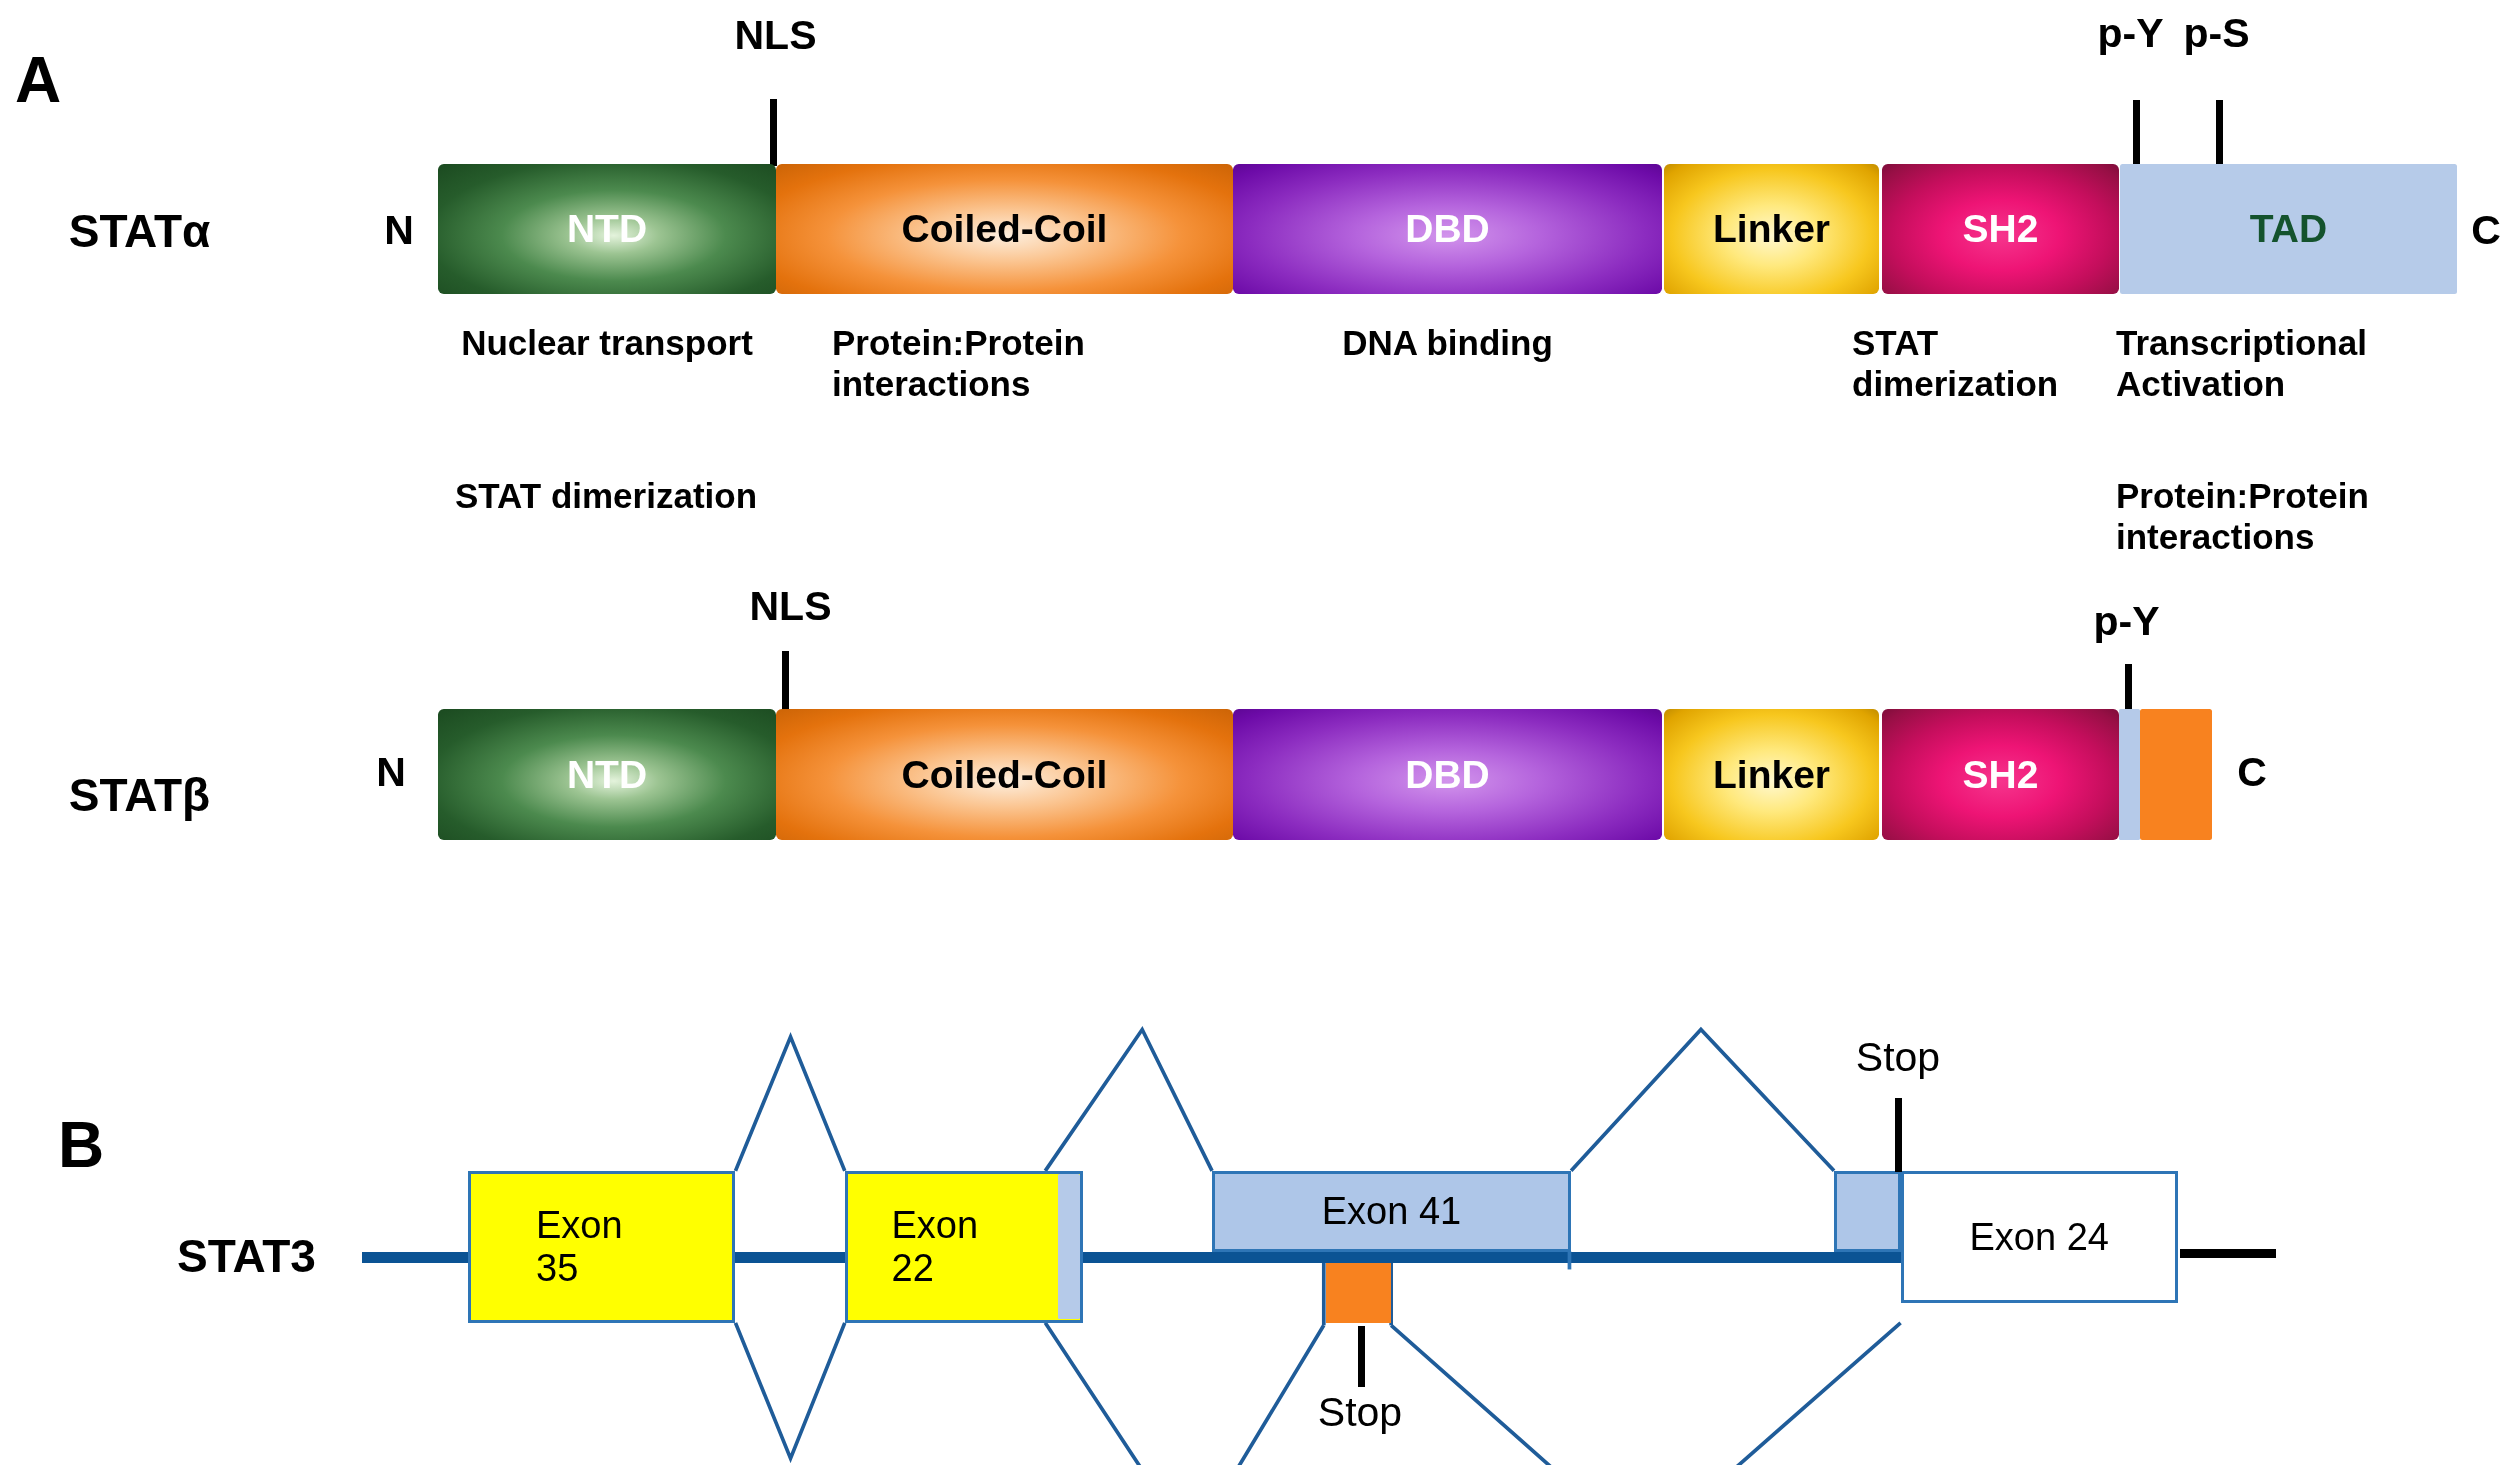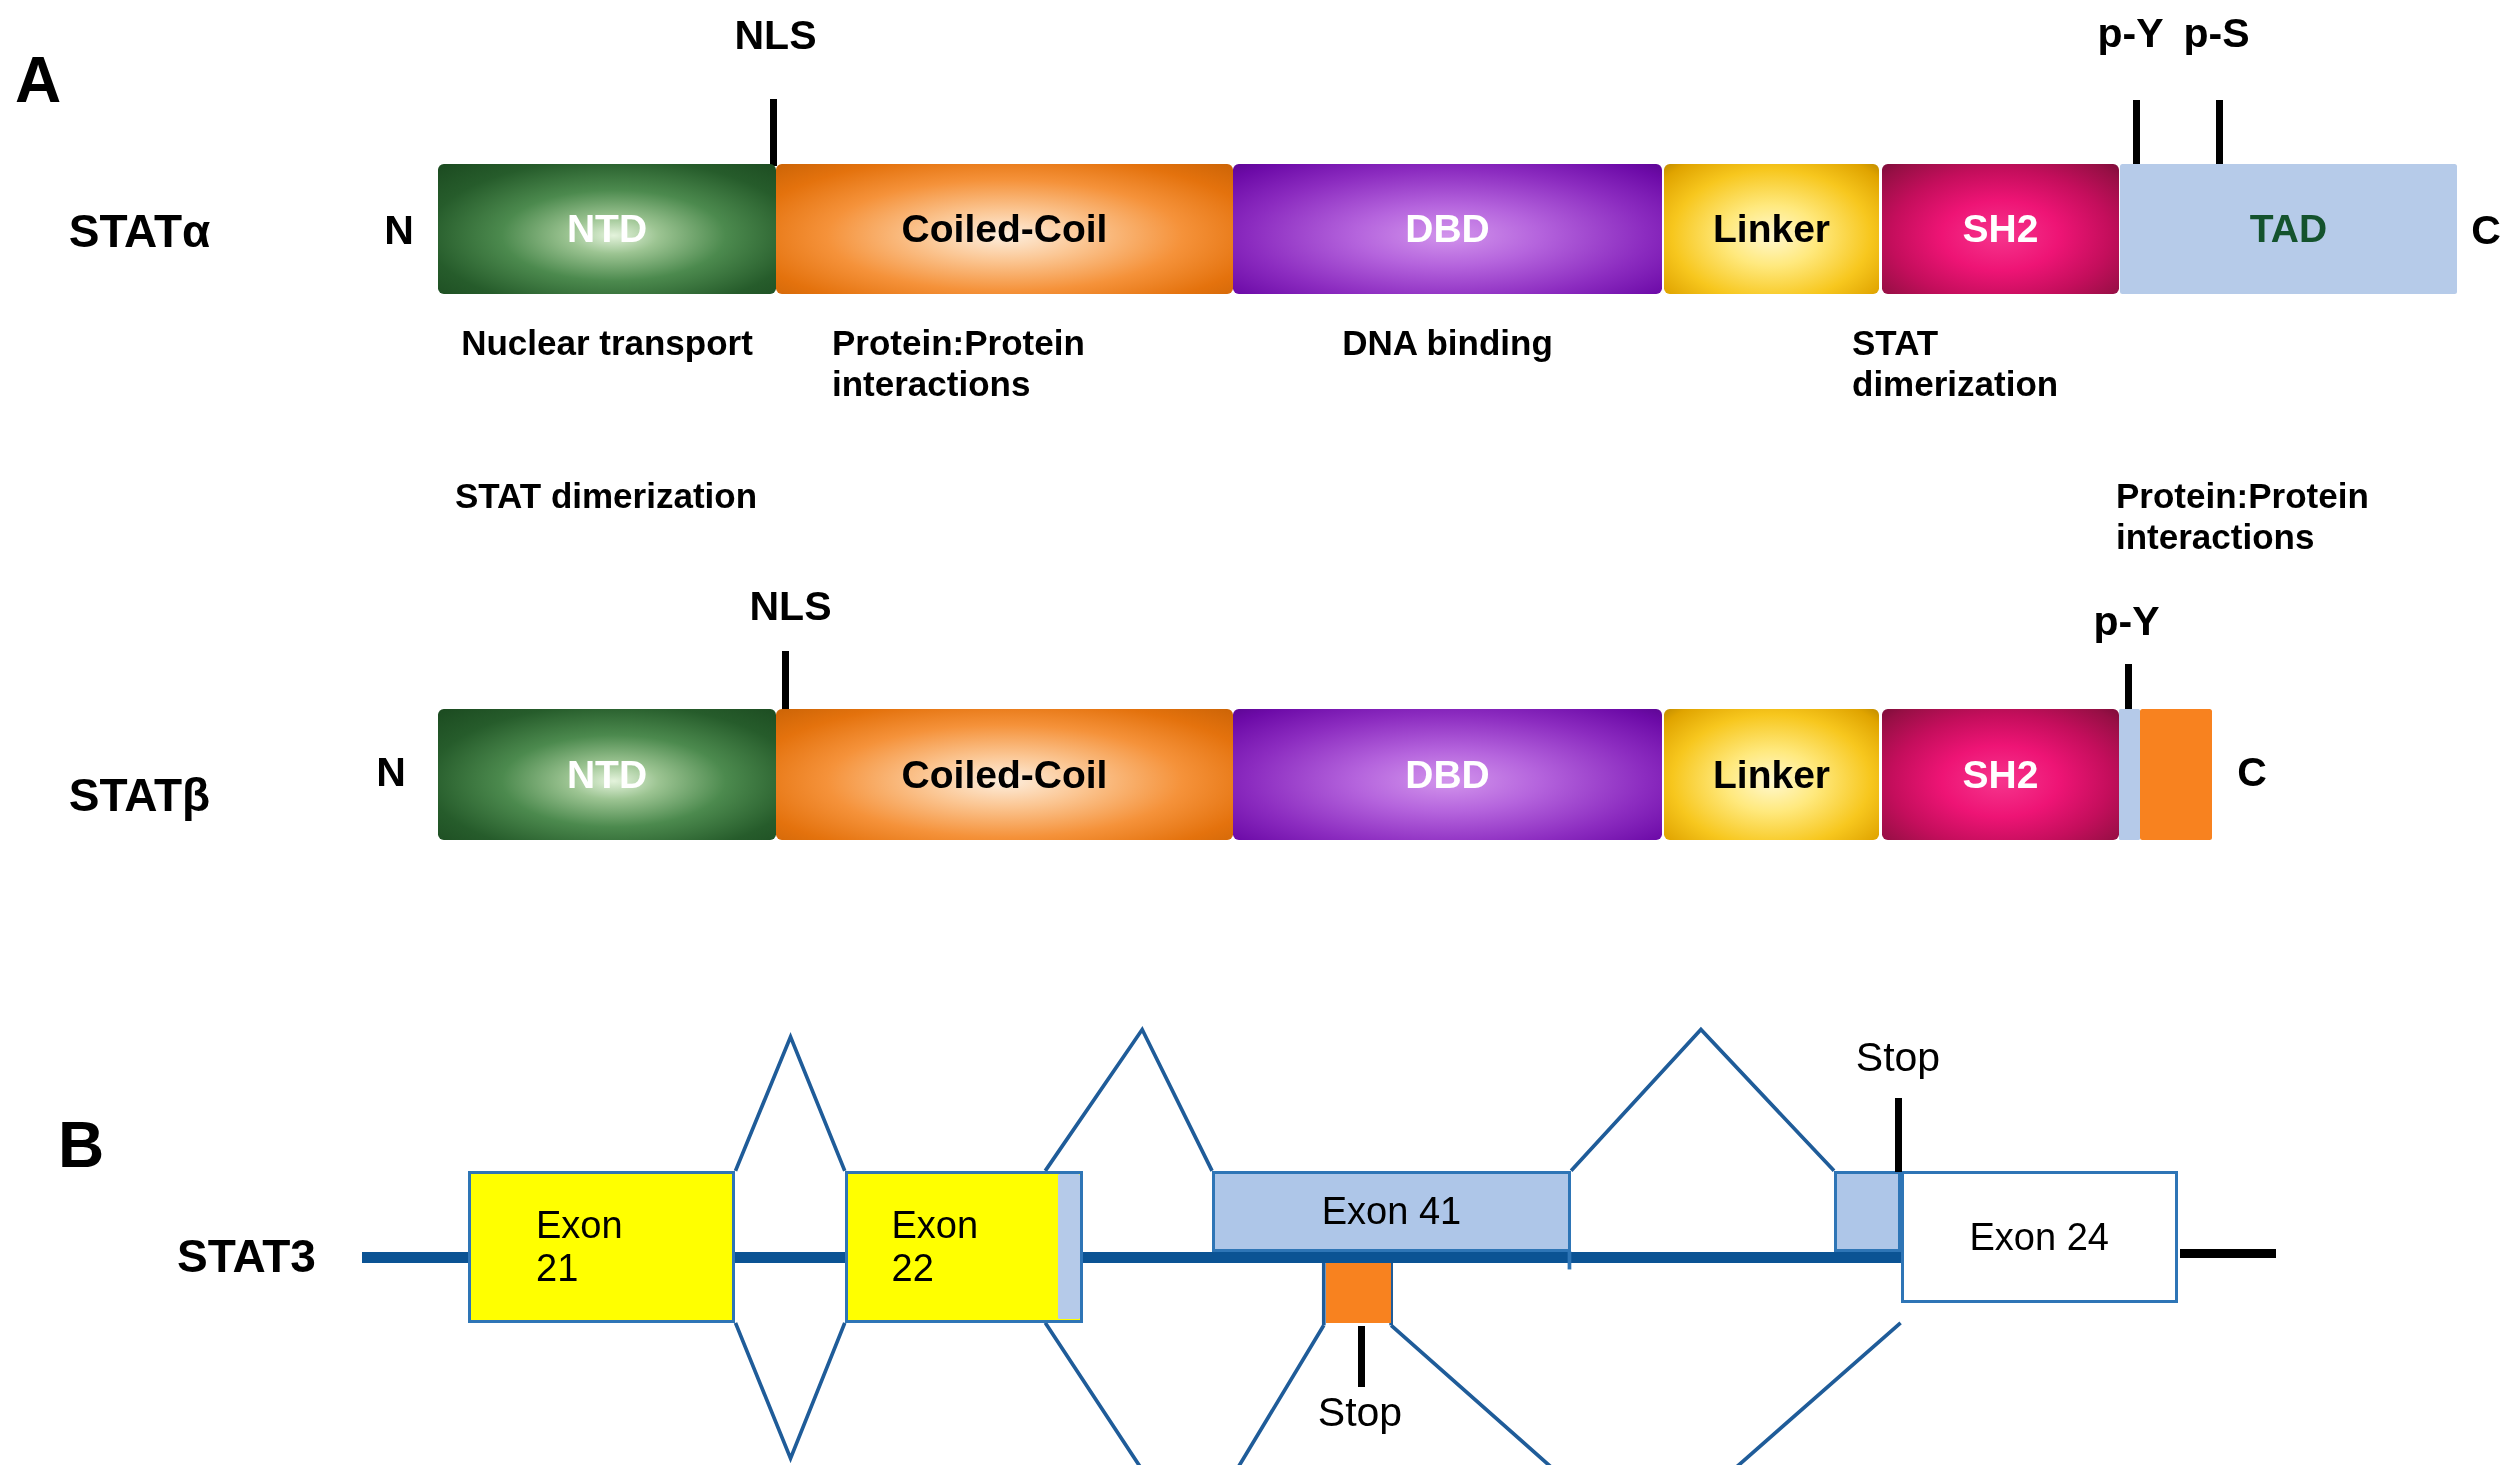--- a/index.html
+++ b/index.html
@@ -53,20 +53,21 @@
   <div class="abs ctr dom g-dbd" style="left:1233px;width:429px;">DBD</div>
   <div class="abs ctr dom g-linker" style="left:1664px;width:215px;">Linker</div>
   <div class="abs ctr dom g-sh2" style="left:1882px;width:237px;">SH2</div>
   <div class="abs ctr dom g-tad" style="left:2120px;width:337px;">TAD</div>
   <div class="abs terminus ctr" style="left:2457px;top:207px;width:58px;">C</div>
 
   <div class="abs fn-label ctr" style="left:459px;top:322px;width:296px;">Nuclear transport</div>
   <div class="abs fn-label ctr" style="left:832px;top:322px;width:345px;">Protein:Protein interactions</div>
   <div class="abs fn-label ctr" style="left:1324px;top:322px;width:247px;">DNA binding</div>
   <div class="abs fn-label ctr" style="left:1852px;top:322px;width:296px;">STAT dimerization</div>
+  <div class="abs fn-label ctr" style="left:2116px;top:322px;width:345px;">Transcriptional Activation</div>
 
   <div class="abs fn-label ctr" style="left:450px;top:475px;width:312px;">STAT dimerization</div>
   <div class="abs fn-label ctr" style="left:2116px;top:475px;width:345px;">Protein:Protein interactions</div>
 
   <div class="abs site-label ctr" style="left:725px;top:583px;width:131px;">NLS</div>
   <div class="abs tick" style="left:782px;top:651px;width:7.4px;height:58px;"></div>
 
   <div class="abs site-label ctr" style="left:2065px;top:598px;width:123px;">p-Y</div>
   <div class="abs tick" style="left:2125px;top:664px;width:7.4px;height:45px;"></div>
 
@@ -97,21 +98,21 @@
     <polyline points="1912,1425 2070,1253 2232,1425" fill="none" stroke="#1f5c99" stroke-width="4.5"></polyline>
     <polyline points="1693,1613 2000,1885 2313,1610" fill="none" stroke="#1f5c99" stroke-width="4.5"></polyline>
     <line x1="1611" y1="1537" x2="1611" y2="1613" stroke="#1f5c99" stroke-width="4.5"></line>
     <line x1="1693" y1="1537" x2="1693" y2="1613" stroke="#1f5c99" stroke-width="4.5"></line>
     <line x1="1910" y1="1523" x2="1910" y2="1545" stroke="#2e75b6" stroke-width="4.5"></line>
   </svg>
 
   <div class="abs" style="left:1326px;top:1263px;width:65px;height:60px;background:#f8821f;"></div>
 
   <div class="abs ctr exon-box exon-yellow" style="left:468px;top:1171px;width:267px;height:152px;">
-    <div style="width:131px;">Exon 21</div>
+    <div style="width:131px;">Exon 35</div>
   </div>
 
   <div class="abs exon-box exon-yellow ctr" style="left:845px;top:1171px;width:238px;height:152px;">
     <div class="abs sliver" style="right:0;top:0;width:22px;height:145px;"></div>
     <div style="width:123px;margin-right:22px;">Exon 22</div>
   </div>
 
   <div class="abs ctr exon-box exon-blue" style="left:1212px;top:1171px;width:359px;height:81px;">
     <div>Exon 41</div>
   </div>

